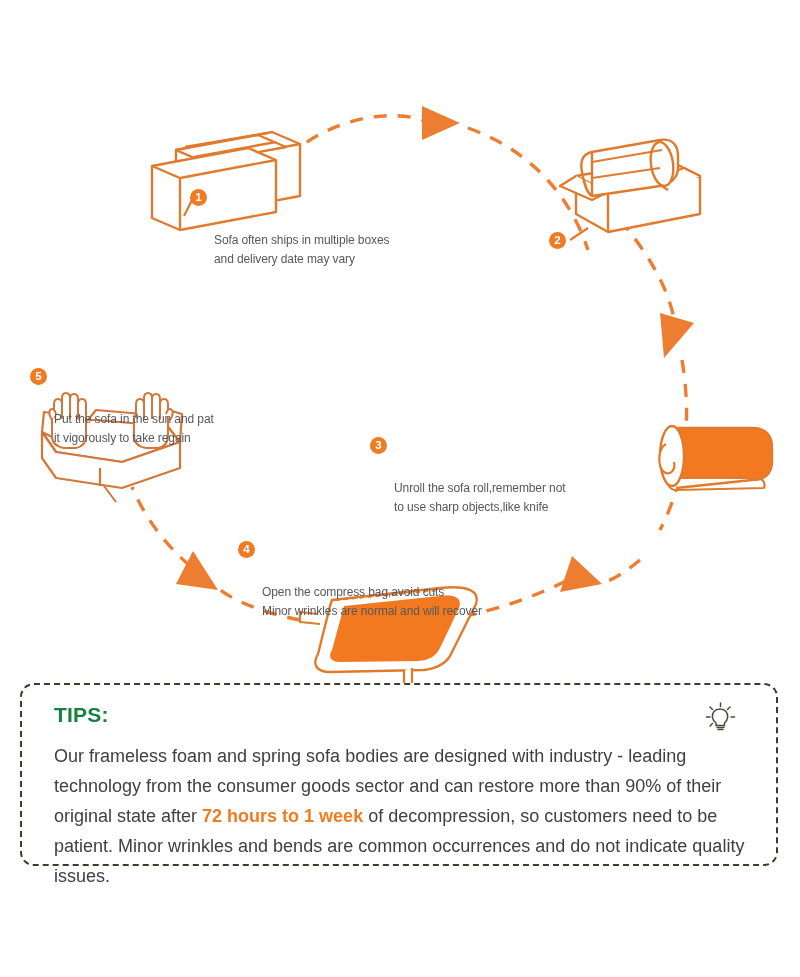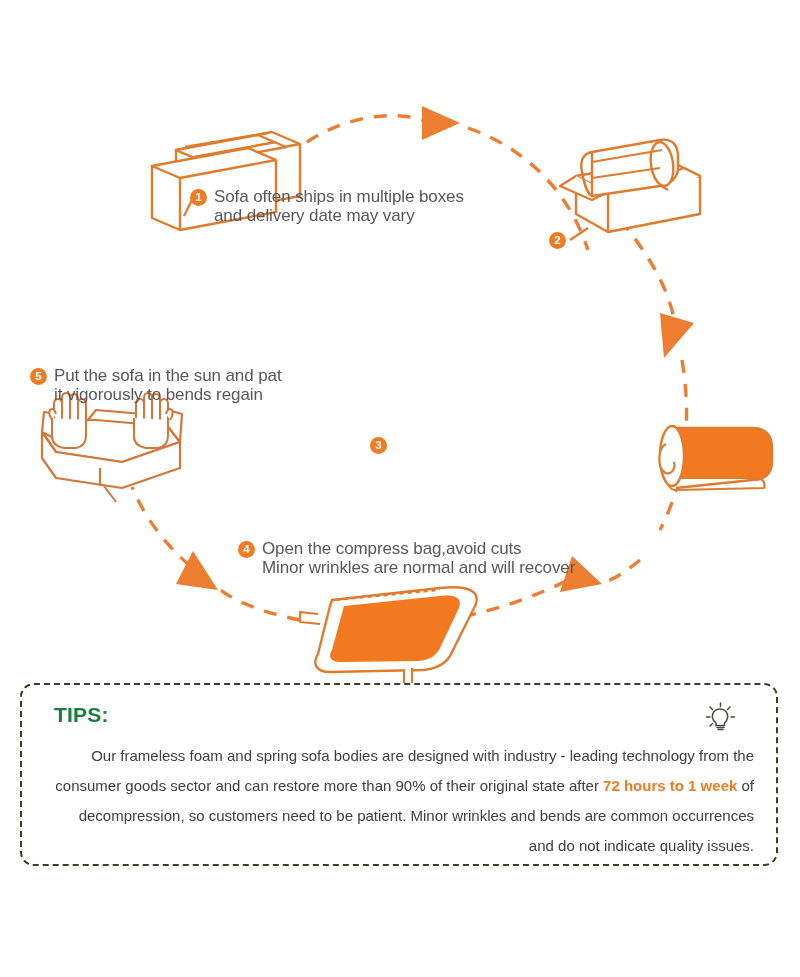--- a/index.html
+++ b/index.html
@@ -45,25 +45,26 @@
     background: #ef7c23;
     color: #ffffff;
     font-size: 11.5px;
     font-weight: bold;
     line-height: 17px;
     text-align: center;
     margin-top: 2px;
     font-family: "Liberation Sans", sans-serif;
   }
   .step-text {
-    font-size: 17px;
+    font-size: 12px;
     line-height: 19px;
     color: #58585a;
     white-space: pre-line;
     letter-spacing: -0.1px;
+    margin-top: 44px;
   }
 
   #step-1 { left: 190px; top: 187px; }
   #step-2 { left: 549px; top: 230px; }
   #step-3 { left: 370px; top: 435px; }
   #step-4 { left: 238px; top: 539px; }
   #step-5 { left: 30px; top: 366px; }
 
   
   #tips-box {
@@ -91,24 +92,24 @@
     right: 38px;
     top: 16px;
     width: 34px;
     height: 34px;
   }
   #tips-body {
     position: absolute;
     left: 32px;
     top: 56px;
     width: 700px;
-    font-size: 15px;
+    font-size: 18px;
     line-height: 30px;
     color: #404040;
-    text-align: right;
+    text-align: left;
   }
   .hl {
     color: #f07c22;
     font-weight: bold;
   }
 </style>
 </head>
 <body>
 
 <div id="stage">
@@ -235,32 +236,34 @@
     <div class="step-text">Sofa often ships in multiple boxes
 and delivery date may vary</div>
   </div>
 
   <div class="step" id="step-2">
     <div class="badge">2</div>
   </div>
 
   <div class="step" id="step-3">
     <div class="badge">3</div>
+    <div class="step-text">Unroll the sofa roll,remember not
+to use sharp objects,like knife</div>
   </div>
 
   <div class="step" id="step-4">
     <div class="badge">4</div>
     <div class="step-text">Open the compress bag,avoid cuts
 Minor wrinkles are normal and will recover</div>
   </div>
 
   <div class="step" id="step-5">
     <div class="badge">5</div>
     <div class="step-text">Put the sofa in the sun and pat
-it vigorously to bends regain</div>
+it vigorously to take regain</div>
   </div>
 
   <div id="tips-box">
     <div id="tips-title">TIPS:</div>
 
     <svg id="bulb-icon" viewBox="0 0 34 34">
       <g stroke="#4a4a3c" stroke-width="1.5" fill="none" stroke-linecap="round">
         <path d="M 12 22 C 8 19 7 14 10 10.5 C 13 7 19 7 22 10.5 C 25 14 24 19 20.5 22 L 20.5 24.5 L 12 24.5 Z"></path>
         <line x1="13" y1="26.5" x2="20" y2="26.5"></line>
         <line x1="14" y1="28.5" x2="19" y2="28.5"></line>

